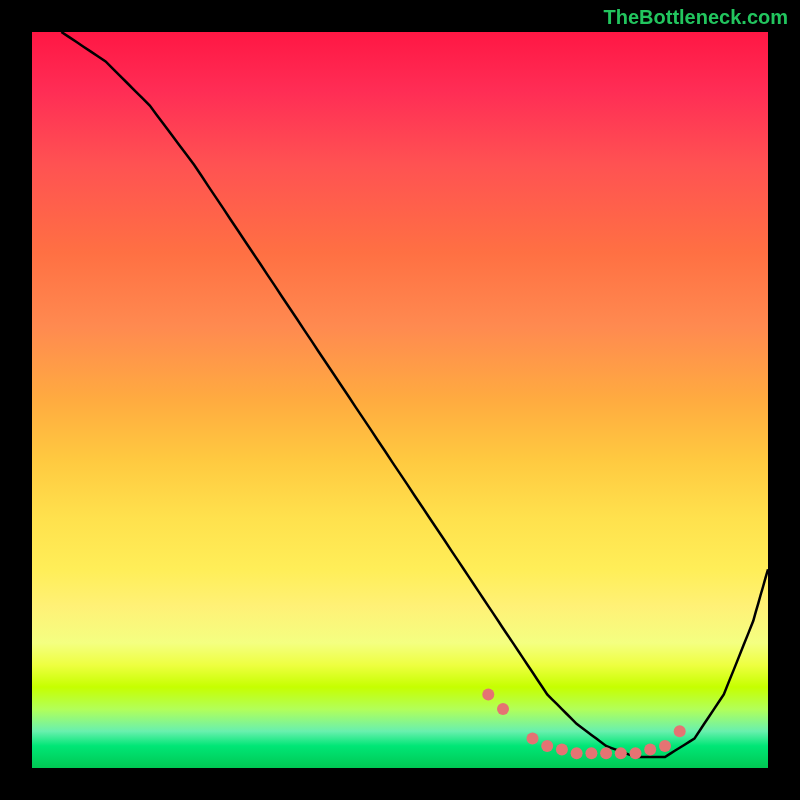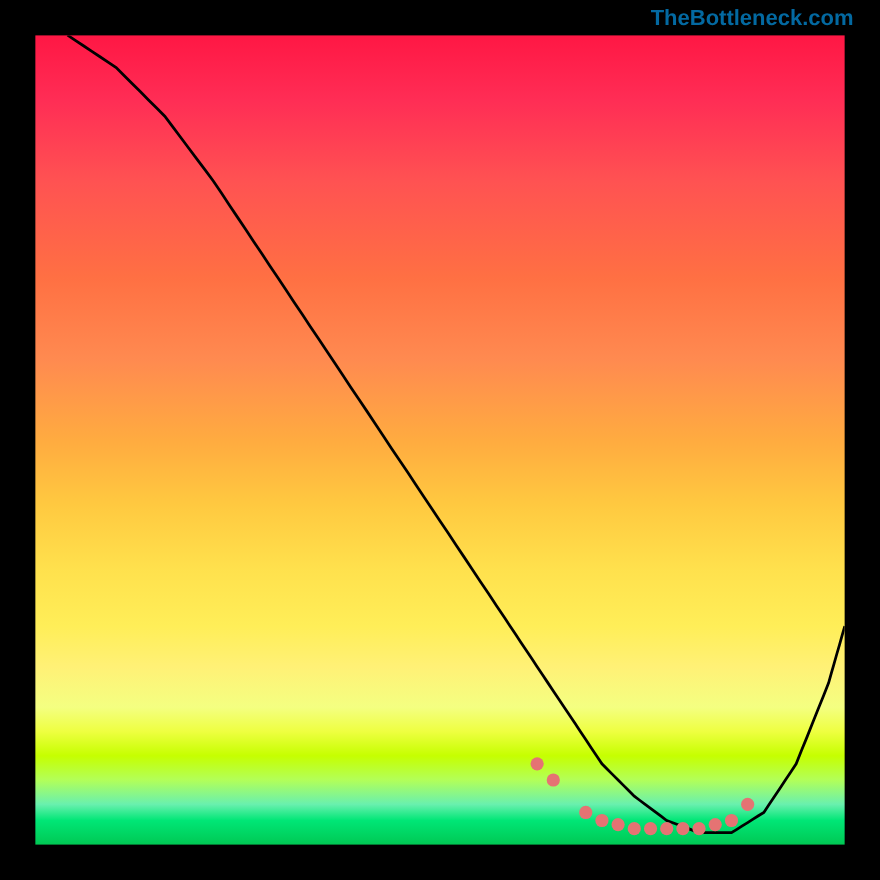--- a/index.html
+++ b/index.html
@@ -7,22 +7,22 @@
     width: 800px;
     height: 800px;
     background: #000;
     position: relative;
     font-family: Arial, sans-serif;
     overflow: hidden;
   }
   .watermark {
     position: absolute;
     top: 6px;
-    right: 24px;
-    color: #0369a1;
+    right: 12px;
+    color: #22c55e;
     font-size: 20px;
     font-weight: bold;
     z-index: 10;
   }
   .plot-area {
     position: absolute;
     left: 32px;
     top: 32px;
     width: 736px;
     height: 736px;

